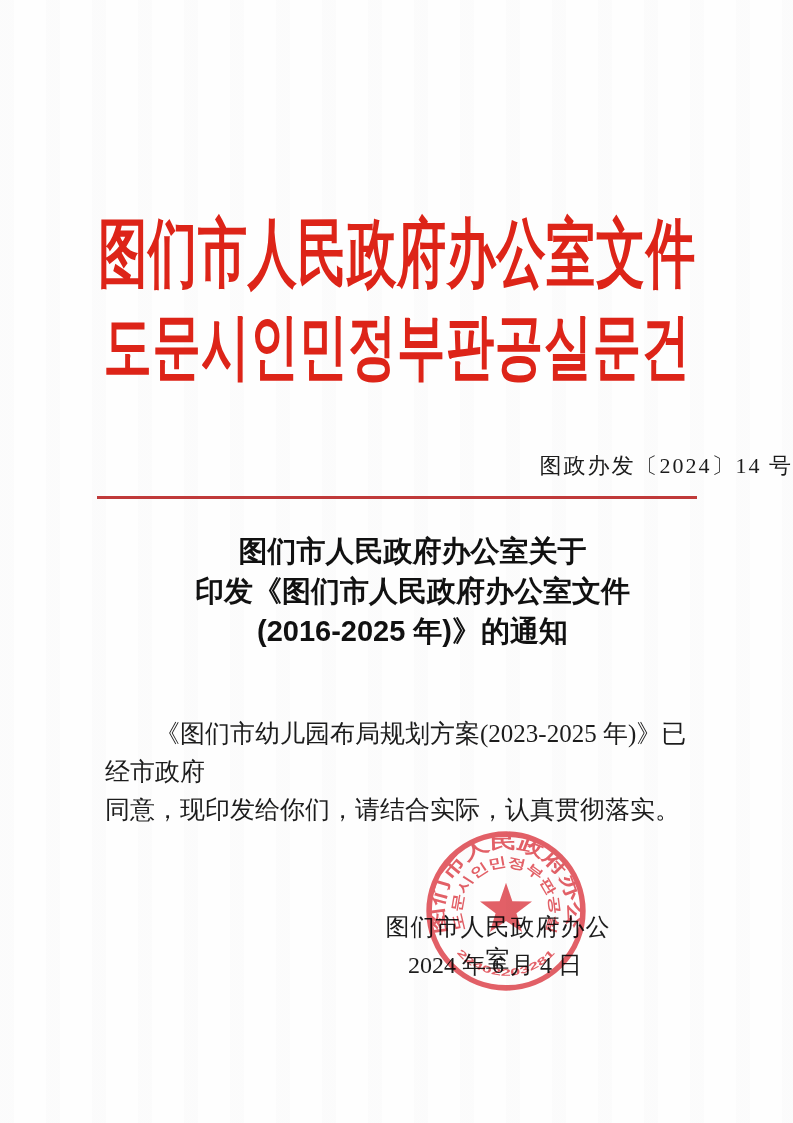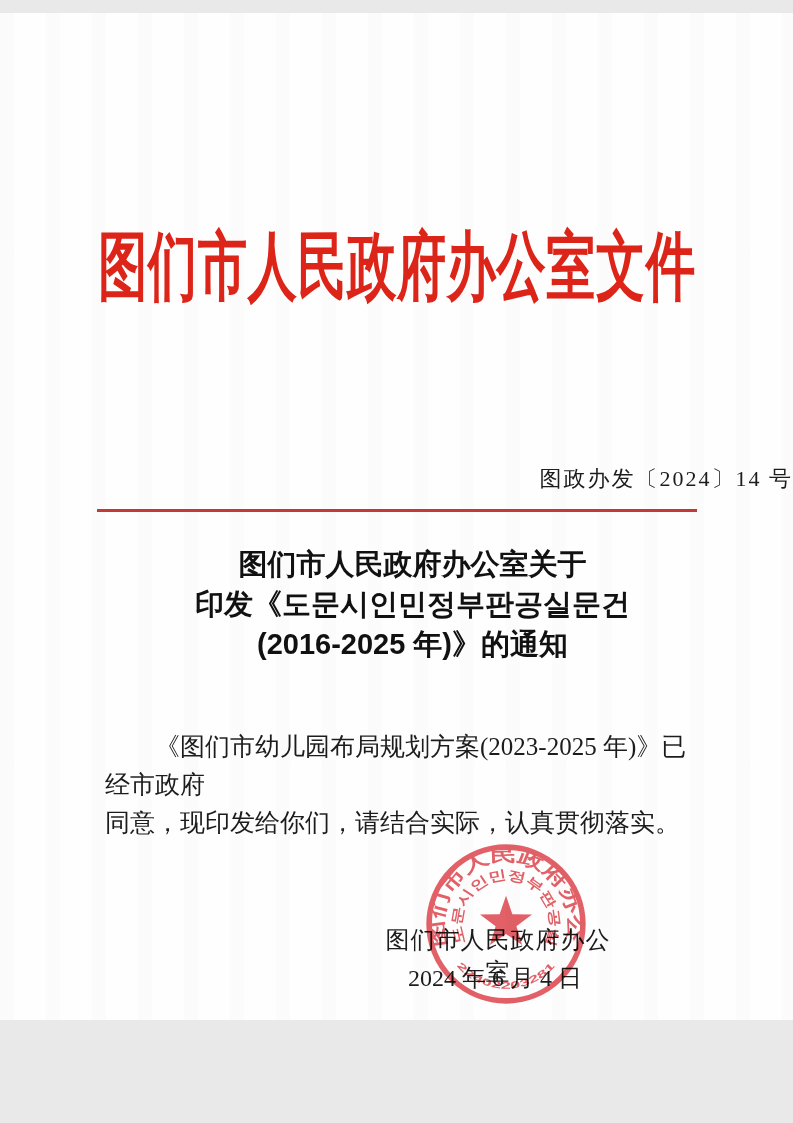--- a/index.html
+++ b/index.html
@@ -1,21 +1,21 @@
 <!DOCTYPE html>
 <html><head>
 <meta charset="utf-8">
 <style>
   * { margin: 0; padding: 0; box-sizing: border-box; }
   html, body { background: #e9e9e9; }
   .page {
     position: relative;
     width: 793px;
-    height: 1007px;
-    margin: 13px auto;
+    height: 1123px;
+    margin: 0 auto;
     background:
       repeating-linear-gradient(90deg,
         rgba(120,120,130,0.018) 0px, rgba(120,120,130,0.018) 14px,
         rgba(255,255,255,0) 14px, rgba(255,255,255,0) 46px),
       #fefefe;
     overflow: hidden;
     font-family: "Liberation Serif", "DejaVu Serif", serif;
     color: #1c1c1c;
   }
 
@@ -116,29 +116,32 @@
 </style>
 </head>
 <body>
 
 <div class="page">
 
   <div class="masthead">
     <div>
       <span class="masthead-line cn" style="color:#dd2418;">图们市人民政府办公室文件</span>
     </div>
+    <div>
+      <span class="masthead-line kr" style="color:#dd2418;">도문시인민정부판공실문건</span>
+    </div>
   </div>
 
   <div class="doc-number">图政办发〔2024〕14 号</div>
 
   <hr class="red-rule" style="background:#c03a3a;">
 
   <h1 class="doc-title">
     <span>图们市人民政府办公室关于</span><br>
-    <span>印发《도문시인민정부판공실문건</span><br>
+    <span>印发《图们市人民政府办公室文件</span><br>
     <span>(2016-2025 年)》的通知</span>
   </h1>
 
 
   <div class="body-text">
     <span class="line indent">《图们市幼儿园布局规划方案(2023-2025 年)》已经市政府</span>
     <span class="line">同意，现印发给你们，请结合实际，认真贯彻落实。</span>
   </div>
 
   <div class="signer">图们市人民政府办公室</div>

